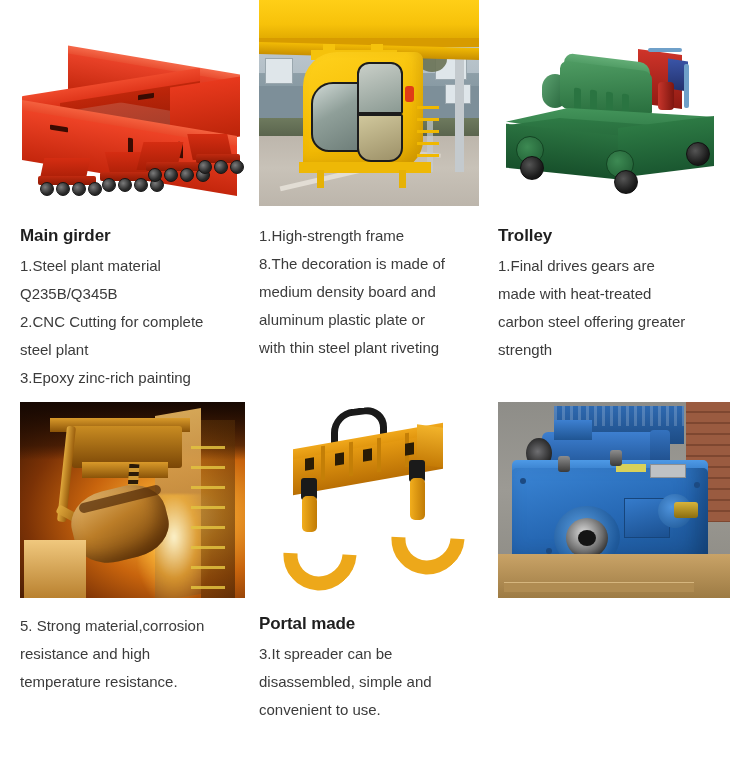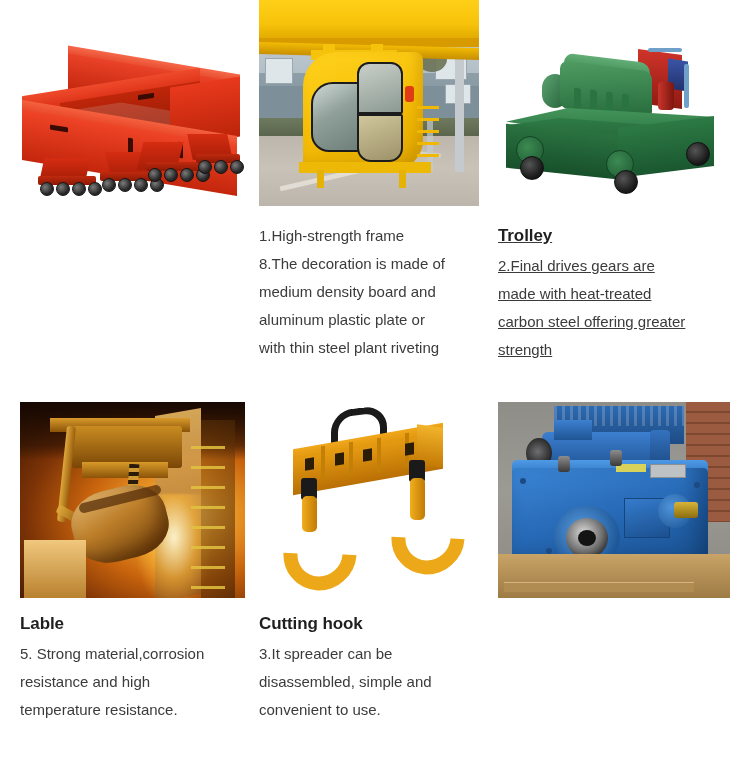--- a/index.html
+++ b/index.html
@@ -24,21 +24,21 @@
     display: flex;
     flex-direction: row;
     width: 750px;
   }
   .cell {
     box-sizing: border-box;
     position: relative;
   }
   .cell.c1 { width: 258px; padding-left: 20px; padding-right: 13px; }
   .cell.c2 { width: 240px; padding-left: 1px; padding-right: 19px; }
-  .cell.c3 { width: 252px; padding-left: 0px; padding-right: 28px; text-decoration: underline; }
+  .cell.c3 { width: 252px; padding-left: 0px; padding-right: 28px; }
 
   .photo {
     position: relative;
     overflow: hidden;
     background: #ffffff;
   }
   .photo-inner {
     position: absolute;
     inset: 0;
   }
@@ -488,20 +488,26 @@
               <div class="wheel"></div>
           </div>
           <div class="wheels" style="left:178px;top:130px;">
             <div class="wheel"></div>
               <div class="wheel"></div>
               <div class="wheel"></div>
           </div>
         </div>
       </div>
       <div class="txt-row1">
+        <h3 class="heading">Main girder</h3>
+        <p class="body">1.Steel plant material
+Q235B/Q345B
+2.CNC Cutting for complete
+steel plant
+3.Epoxy zinc-rich painting</p>
       </div>
     </div>
 
     <div class="cell c2">
       <div class="photo ph-cabin">
         <div class="photo-inner">
           <div class="cabin-sky"></div>
           <div class="cab-bldg"></div>
           <div class="cab-bldg-band"></div>
           <div class="cab-win" style="left:6px;top:58px;width:26px;height:24px;"></div>
@@ -568,21 +574,21 @@
           <div class="tr-frame-right"></div>
           <div class="tr-hub" style="left:18px;top:106px;"></div>
           <div class="tr-hub" style="left:108px;top:120px;"></div>
           <div class="tr-wheel" style="left:22px;top:126px;"></div>
           <div class="tr-wheel" style="left:116px;top:140px;"></div>
           <div class="tr-wheel" style="left:188px;top:112px;"></div>
         </div>
       </div>
       <div class="txt-row1">
         <h3 class="heading">Trolley</h3>
-        <p class="body">2.Final drives gears are
+        <p class="body">1.Final drives gears are
 made with heat-treated
 carbon steel offering greater
 strength</p>
       </div>
     </div>
 
   </div>
 
   <div class="row row2">
 
@@ -608,21 +614,20 @@
             <div class="fo-rung" style="top:86px;"></div>
             <div class="fo-rung" style="top:106px;"></div>
             <div class="fo-rung" style="top:126px;"></div>
             <div class="fo-rung" style="top:146px;"></div>
             <div class="fo-rung" style="top:166px;"></div>
           </div>
           <div class="fo-crate"></div>
         </div>
       </div>
       <div class="txt-row2">
-        <h3 class="heading">Lable</h3>
         <p class="body">5. Strong material,corrosion
 resistance and high
 temperature resistance.</p>
       </div>
     </div>
 
     <div class="cell c2">
       <div class="photo ph-hook">
         <div class="photo-inner">
           <div class="sp-bg"></div>
@@ -640,21 +645,21 @@
           <div class="sp-bolt" style="left:146px;top:41px;"></div>
           <div class="sp-clevis" style="left:42px;top:76px;"></div>
           <div class="sp-clevis" style="left:150px;top:58px;"></div>
           <div class="sp-shank" style="left:43px;top:94px;height:36px;"></div>
           <div class="sp-shank" style="left:151px;top:76px;height:42px;"></div>
           <div class="sp-curve" style="left:24px;top:116px;"></div>
           <div class="sp-curve" style="left:132px;top:100px;"></div>
         </div>
       </div>
       <div class="txt-row2">
-        <h3 class="heading">Cutting hook</h3>
+        <h3 class="heading">Portal made</h3>
         <p class="body">3.It spreader can be
 disassembled, simple and
 convenient to use.</p>
       </div>
     </div>
 
     <div class="cell c3">
       <div class="photo ph-reducer">
         <div class="photo-inner">
           <div class="rd-bg"></div>

